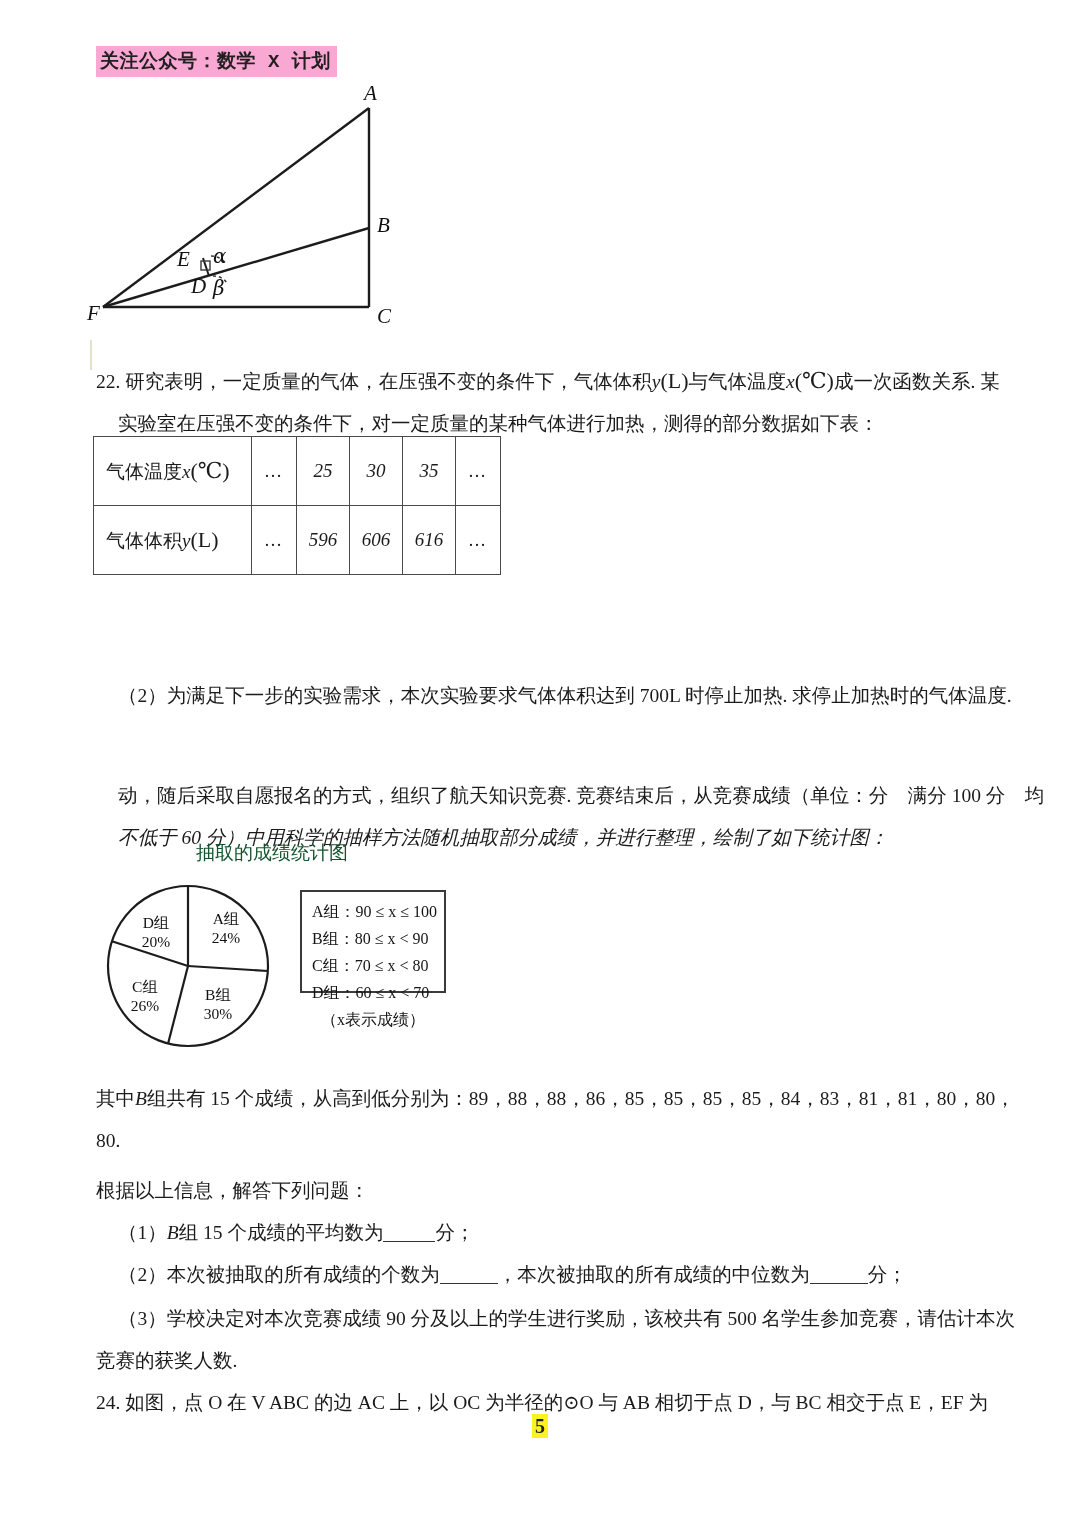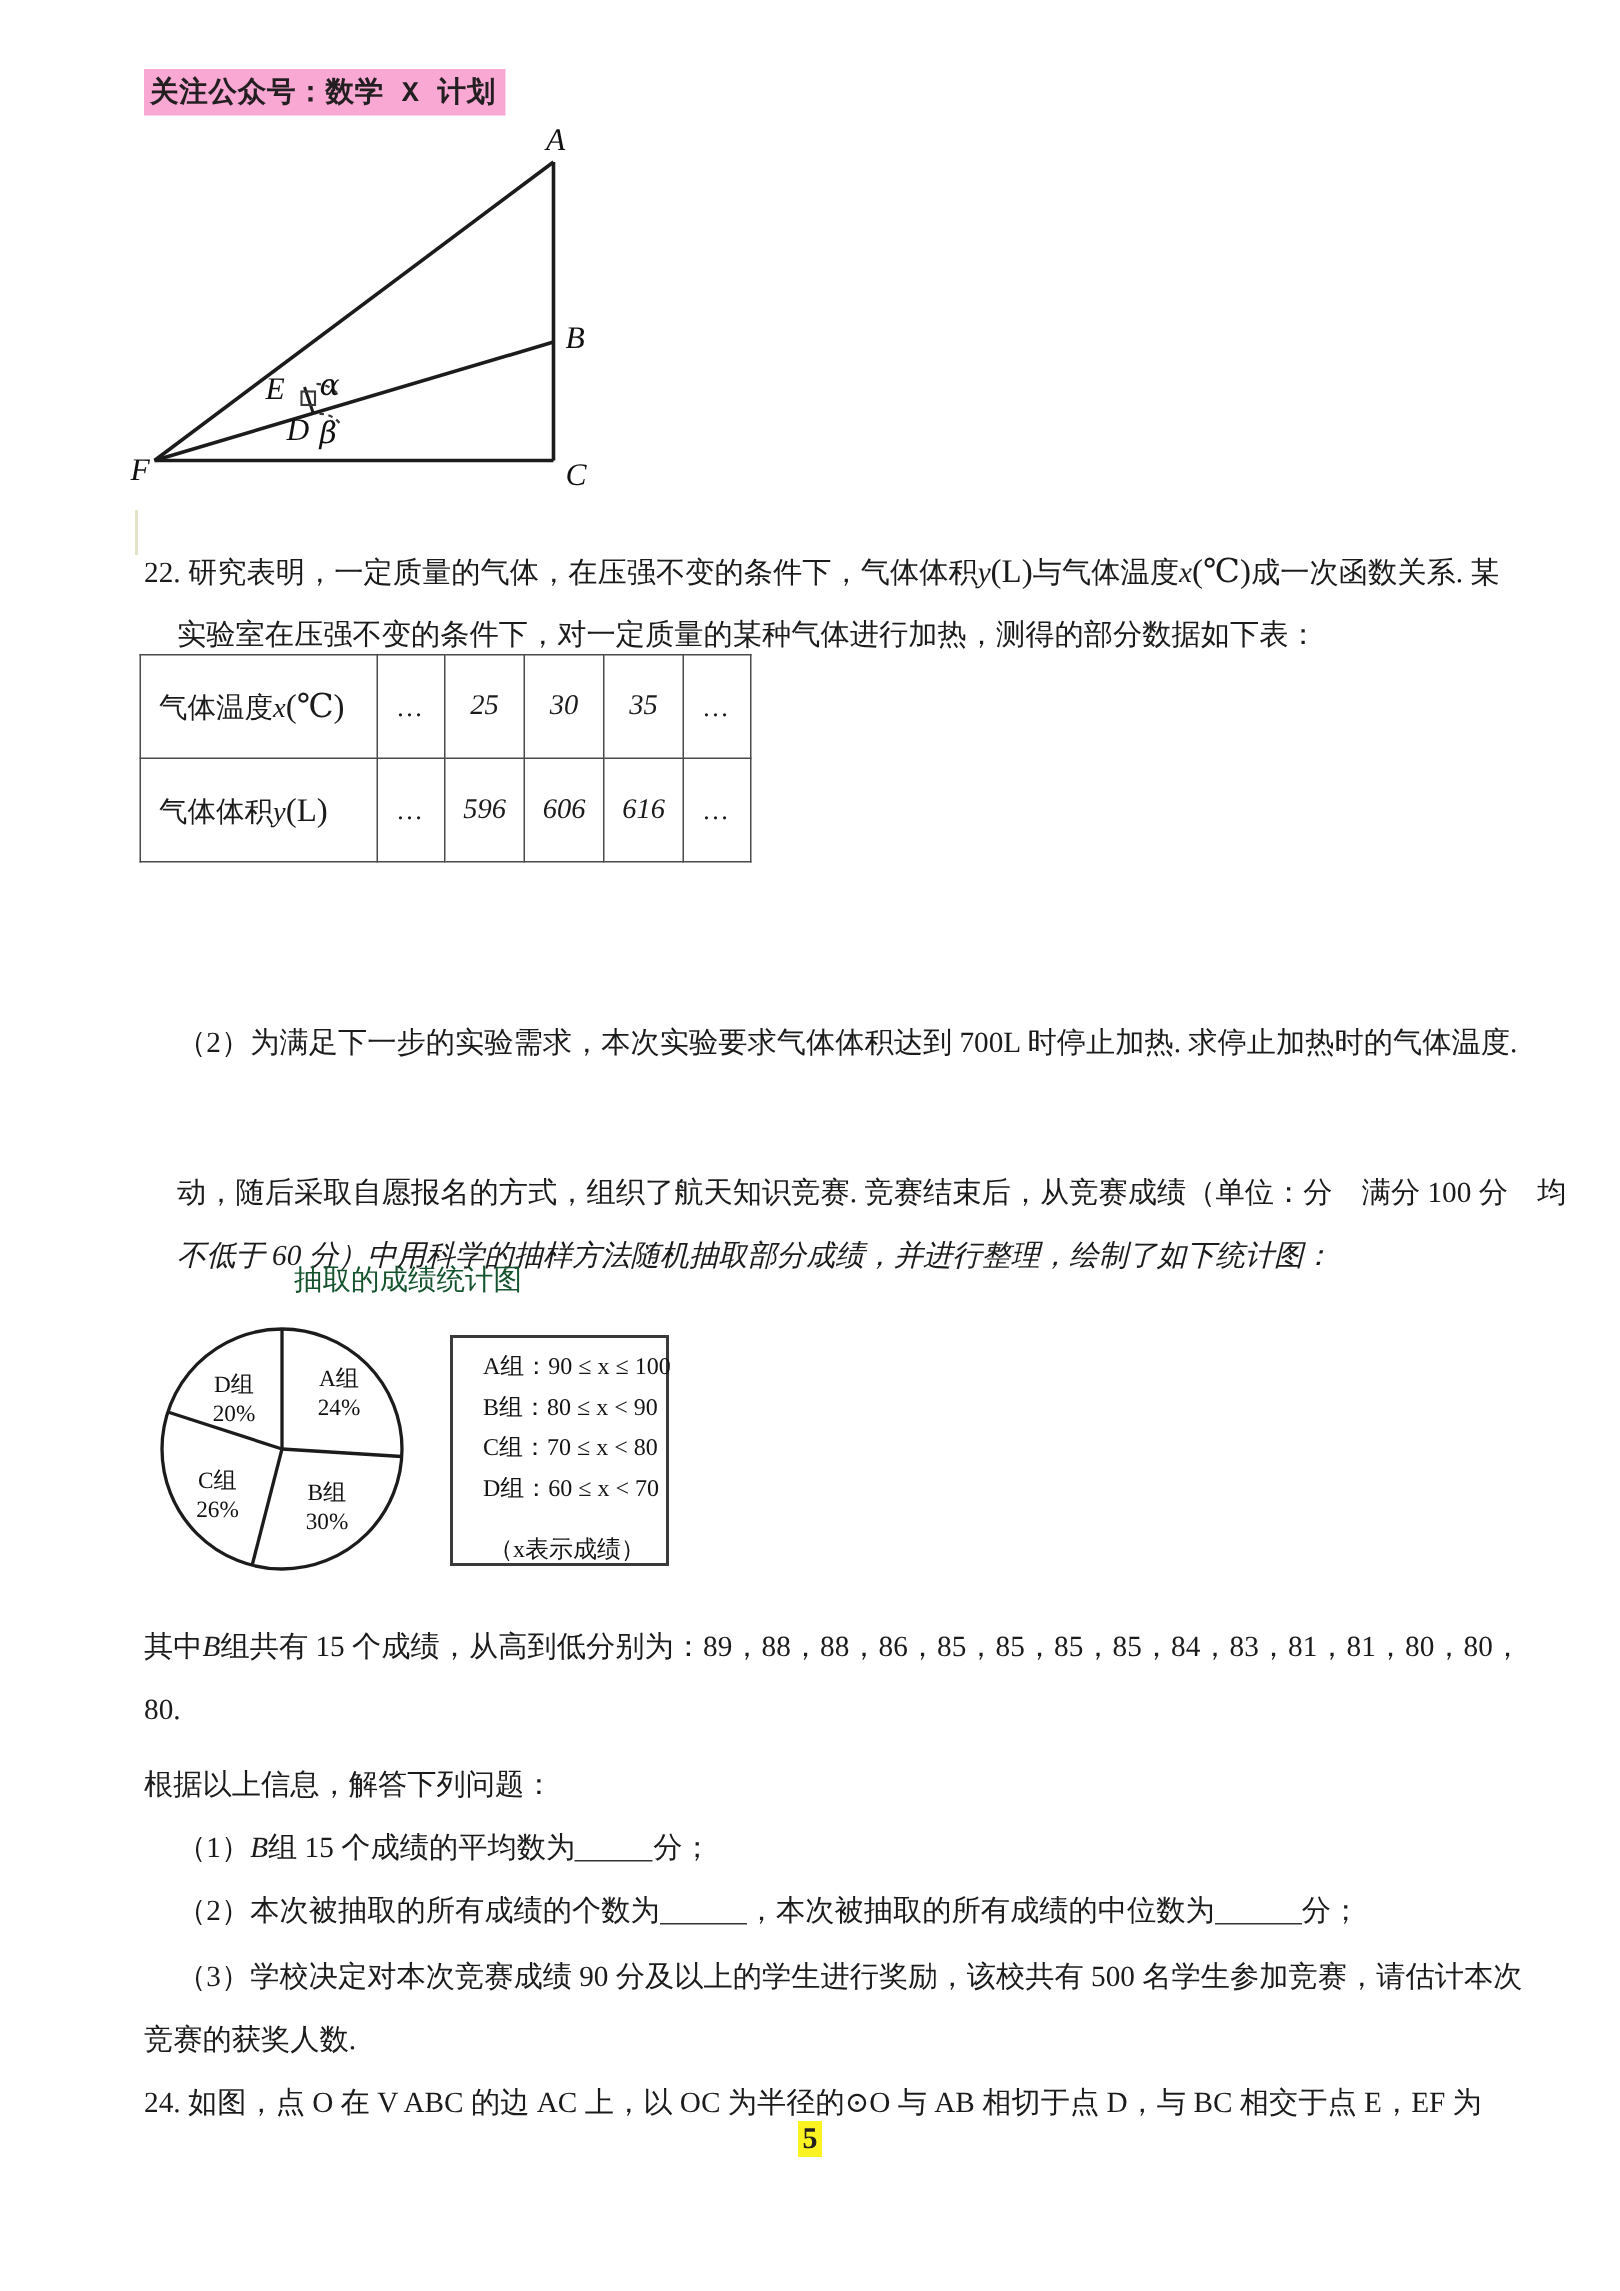--- a/index.html
+++ b/index.html
@@ -132,31 +132,31 @@
     font-size: 15.5px;
     fill: #111;
     text-anchor: middle;
   }
 
   .legend-box {
     position: absolute;
     left: 300px;
     top: 890px;
     width: 146px;
-    height: 154px;
+    height: 103px;
     border: 2px solid #3a3a3a;
-    padding: 6px 4px 4px 20px;
+    padding: 6px 4px 4px 10px;
     box-sizing: border-box;
     font-size: 16px;
     line-height: 27px;
     font-family: "Liberation Serif", "DejaVu Serif", serif;
     color: #141414;
   }
   .legend-row { white-space: nowrap; }
-  .legend-note { text-align: center; white-space: nowrap; padding-right: 6px; margin-top: 14px; }
+  .legend-note { text-align: center; white-space: nowrap; padding-right: 6px; }
 
   
   .blank {
     display: inline-block;
     border-bottom: 1.4px solid #333;
     height: 19px;
     vertical-align: -3px;
   }
   .blank.w1 { width: 52px; }
   .blank.w2 { width: 58px; }

